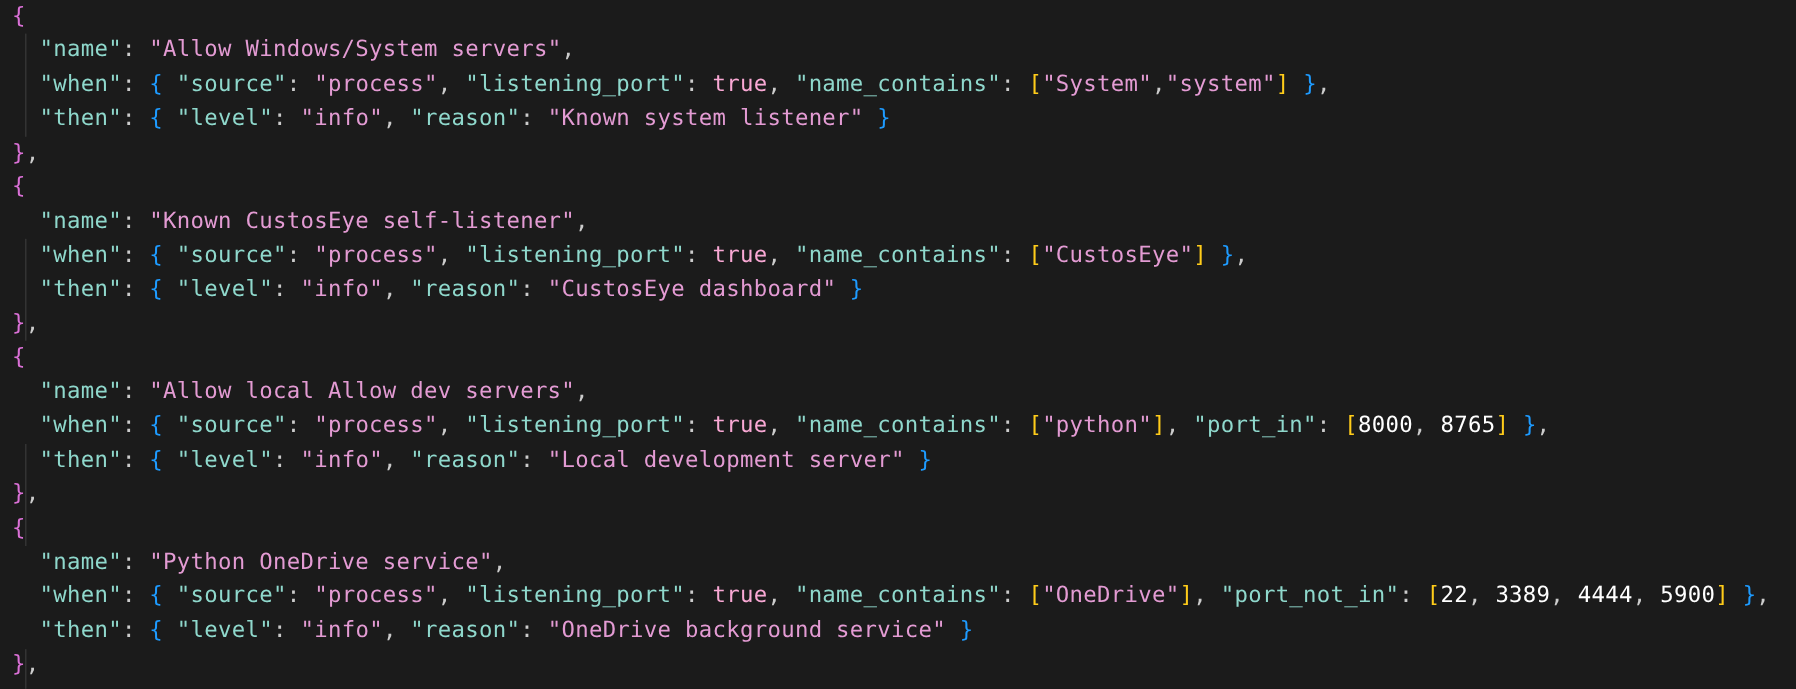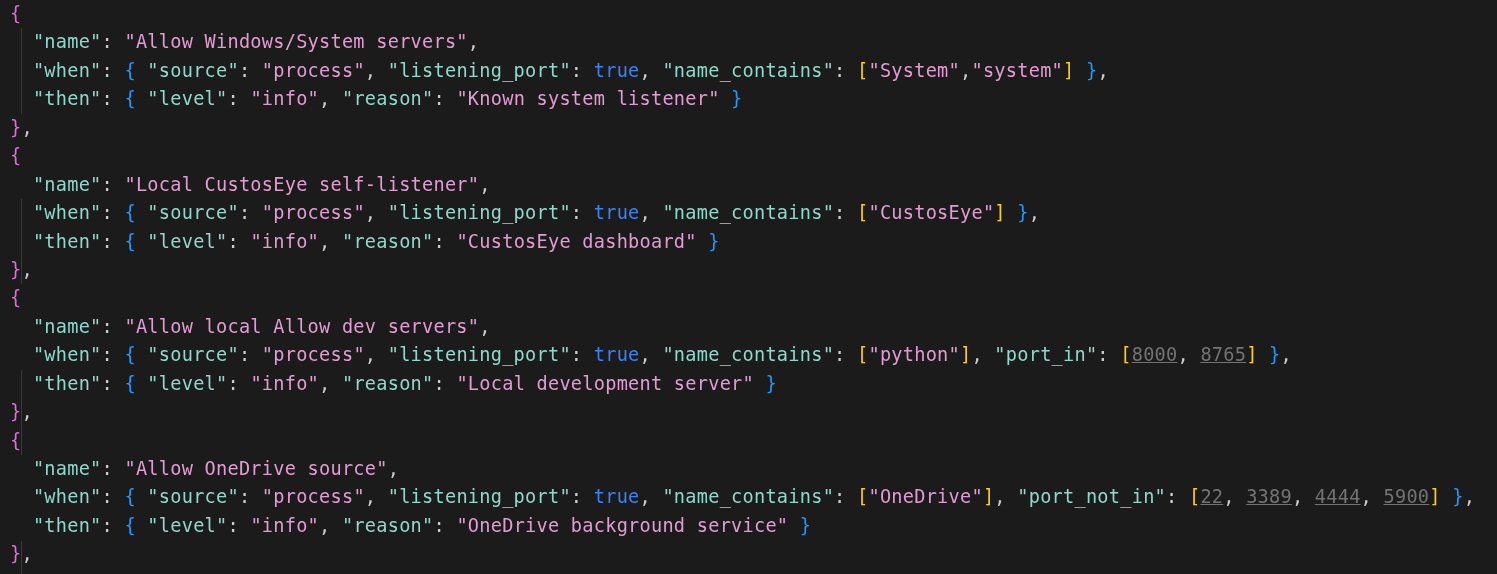--- a/index.html
+++ b/index.html
@@ -30,47 +30,47 @@
   }
   .guide {
     position: absolute;
     left: 11px;
     width: 1px;
     background: #3a3a3a;
   }
   .k { color: #8fd8cc; }
   .s { color: #e39bd3; }
   .p { color: #cccccc; }
-  .t { color: #3b82f6; }
-  .n { color: #737373; text-decoration: underline; }
+  .t { color: #f9a8d4; }
+  .n { color: #ffffff; }
   .b1 { color: #da70d6; }
   .b2 { color: #1e9bff; }
   .b3 { color: #ffcc1a; }
 </style>
 </head>
 <body>
 
 <div class="editor" id="editor">
     <div class="line"><span class="b1">{</span></div>
     <div class="line"><span class="p">  </span><span class="k">"name"</span><span class="p">: </span><span class="s">"</span><span class="s">Allow Windows/System servers</span><span class="s">"</span><span class="p">,</span></div>
     <div class="line"><span class="p">  </span><span class="k">"when"</span><span class="p">: </span><span class="b2">{</span><span class="p"> </span><span class="k">"source"</span><span class="p">: </span><span class="s">"</span><span class="s">process</span><span class="s">"</span><span class="p">, </span><span class="k">"listening_port"</span><span class="p">: </span><span class="t">true</span><span class="p">, </span><span class="k">"name_contains"</span><span class="p">: </span><span class="b3">[</span><span class="s">"</span><span class="s">System</span><span class="s">"</span><span class="p">,</span><span class="s">"</span><span class="s">system</span><span class="s">"</span><span class="b3">]</span><span class="p"> </span><span class="b2">}</span><span class="p">,</span></div>
     <div class="line"><span class="p">  </span><span class="k">"then"</span><span class="p">: </span><span class="b2">{</span><span class="p"> </span><span class="k">"level"</span><span class="p">: </span><span class="s">"</span><span class="s">info</span><span class="s">"</span><span class="p">, </span><span class="k">"reason"</span><span class="p">: </span><span class="s">"</span><span class="s">Known system listener</span><span class="s">"</span><span class="p"> </span><span class="b2">}</span></div>
     <div class="line"><span class="b1">}</span><span class="p">,</span></div>
     <div class="guide" style="top: 28.45px; height: 85.35px;"></div>
     <div class="line"><span class="b1">{</span></div>
-    <div class="line"><span class="p">  </span><span class="k">"name"</span><span class="p">: </span><span class="s">"</span><span class="s">Local CustosEye self-listener</span><span class="s">"</span><span class="p">,</span></div>
+    <div class="line"><span class="p">  </span><span class="k">"name"</span><span class="p">: </span><span class="s">"</span><span class="s">Known CustosEye self-listener</span><span class="s">"</span><span class="p">,</span></div>
     <div class="line"><span class="p">  </span><span class="k">"when"</span><span class="p">: </span><span class="b2">{</span><span class="p"> </span><span class="k">"source"</span><span class="p">: </span><span class="s">"</span><span class="s">process</span><span class="s">"</span><span class="p">, </span><span class="k">"listening_port"</span><span class="p">: </span><span class="t">true</span><span class="p">, </span><span class="k">"name_contains"</span><span class="p">: </span><span class="b3">[</span><span class="s">"</span><span class="s">CustosEye</span><span class="s">"</span><span class="b3">]</span><span class="p"> </span><span class="b2">}</span><span class="p">,</span></div>
     <div class="line"><span class="p">  </span><span class="k">"then"</span><span class="p">: </span><span class="b2">{</span><span class="p"> </span><span class="k">"level"</span><span class="p">: </span><span class="s">"</span><span class="s">info</span><span class="s">"</span><span class="p">, </span><span class="k">"reason"</span><span class="p">: </span><span class="s">"</span><span class="s">CustosEye dashboard</span><span class="s">"</span><span class="p"> </span><span class="b2">}</span></div>
     <div class="line"><span class="b1">}</span><span class="p">,</span></div>
     <div class="guide" style="top: 199.15px; height: 85.35px;"></div>
     <div class="line"><span class="b1">{</span></div>
     <div class="line"><span class="p">  </span><span class="k">"name"</span><span class="p">: </span><span class="s">"</span><span class="s">Allow local Allow dev servers</span><span class="s">"</span><span class="p">,</span></div>
     <div class="line"><span class="p">  </span><span class="k">"when"</span><span class="p">: </span><span class="b2">{</span><span class="p"> </span><span class="k">"source"</span><span class="p">: </span><span class="s">"</span><span class="s">process</span><span class="s">"</span><span class="p">, </span><span class="k">"listening_port"</span><span class="p">: </span><span class="t">true</span><span class="p">, </span><span class="k">"name_contains"</span><span class="p">: </span><span class="b3">[</span><span class="s">"</span><span class="s">python</span><span class="s">"</span><span class="b3">]</span><span class="p">, </span><span class="k">"port_in"</span><span class="p">: </span><span class="b3">[</span><span class="n">8000</span><span class="p">, </span><span class="n">8765</span><span class="b3">]</span><span class="p"> </span><span class="b2">}</span><span class="p">,</span></div>
     <div class="line"><span class="p">  </span><span class="k">"then"</span><span class="p">: </span><span class="b2">{</span><span class="p"> </span><span class="k">"level"</span><span class="p">: </span><span class="s">"</span><span class="s">info</span><span class="s">"</span><span class="p">, </span><span class="k">"reason"</span><span class="p">: </span><span class="s">"</span><span class="s">Local development server</span><span class="s">"</span><span class="p"> </span><span class="b2">}</span></div>
     <div class="line"><span class="b1">}</span><span class="p">,</span></div>
     <div class="guide" style="top: 369.85px; height: 85.35px;"></div>
     <div class="line"><span class="b1">{</span></div>
-    <div class="line"><span class="p">  </span><span class="k">"name"</span><span class="p">: </span><span class="s">"</span><span class="s">Allow OneDrive source</span><span class="s">"</span><span class="p">,</span></div>
+    <div class="line"><span class="p">  </span><span class="k">"name"</span><span class="p">: </span><span class="s">"</span><span class="s">Python OneDrive service</span><span class="s">"</span><span class="p">,</span></div>
     <div class="line"><span class="p">  </span><span class="k">"when"</span><span class="p">: </span><span class="b2">{</span><span class="p"> </span><span class="k">"source"</span><span class="p">: </span><span class="s">"</span><span class="s">process</span><span class="s">"</span><span class="p">, </span><span class="k">"listening_port"</span><span class="p">: </span><span class="t">true</span><span class="p">, </span><span class="k">"name_contains"</span><span class="p">: </span><span class="b3">[</span><span class="s">"</span><span class="s">OneDrive</span><span class="s">"</span><span class="b3">]</span><span class="p">, </span><span class="k">"port_not_in"</span><span class="p">: </span><span class="b3">[</span><span class="n">22</span><span class="p">, </span><span class="n">3389</span><span class="p">, </span><span class="n">4444</span><span class="p">, </span><span class="n">5900</span><span class="b3">]</span><span class="p"> </span><span class="b2">}</span><span class="p">,</span></div>
     <div class="line"><span class="p">  </span><span class="k">"then"</span><span class="p">: </span><span class="b2">{</span><span class="p"> </span><span class="k">"level"</span><span class="p">: </span><span class="s">"</span><span class="s">info</span><span class="s">"</span><span class="p">, </span><span class="k">"reason"</span><span class="p">: </span><span class="s">"</span><span class="s">OneDrive background service</span><span class="s">"</span><span class="p"> </span><span class="b2">}</span></div>
     <div class="line"><span class="b1">}</span><span class="p">,</span></div>
     <div class="guide" style="top: 540.55px; height: 85.35px;"></div>
   </div>
 
 </body></html>

